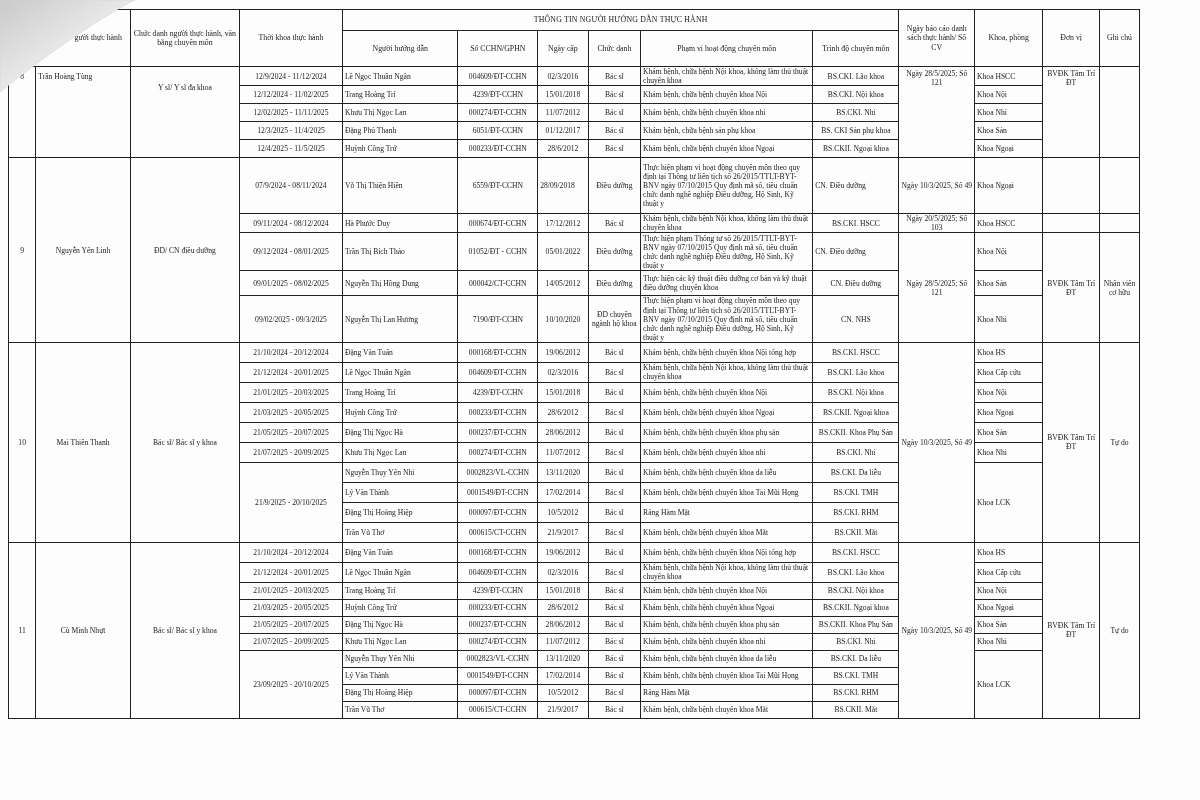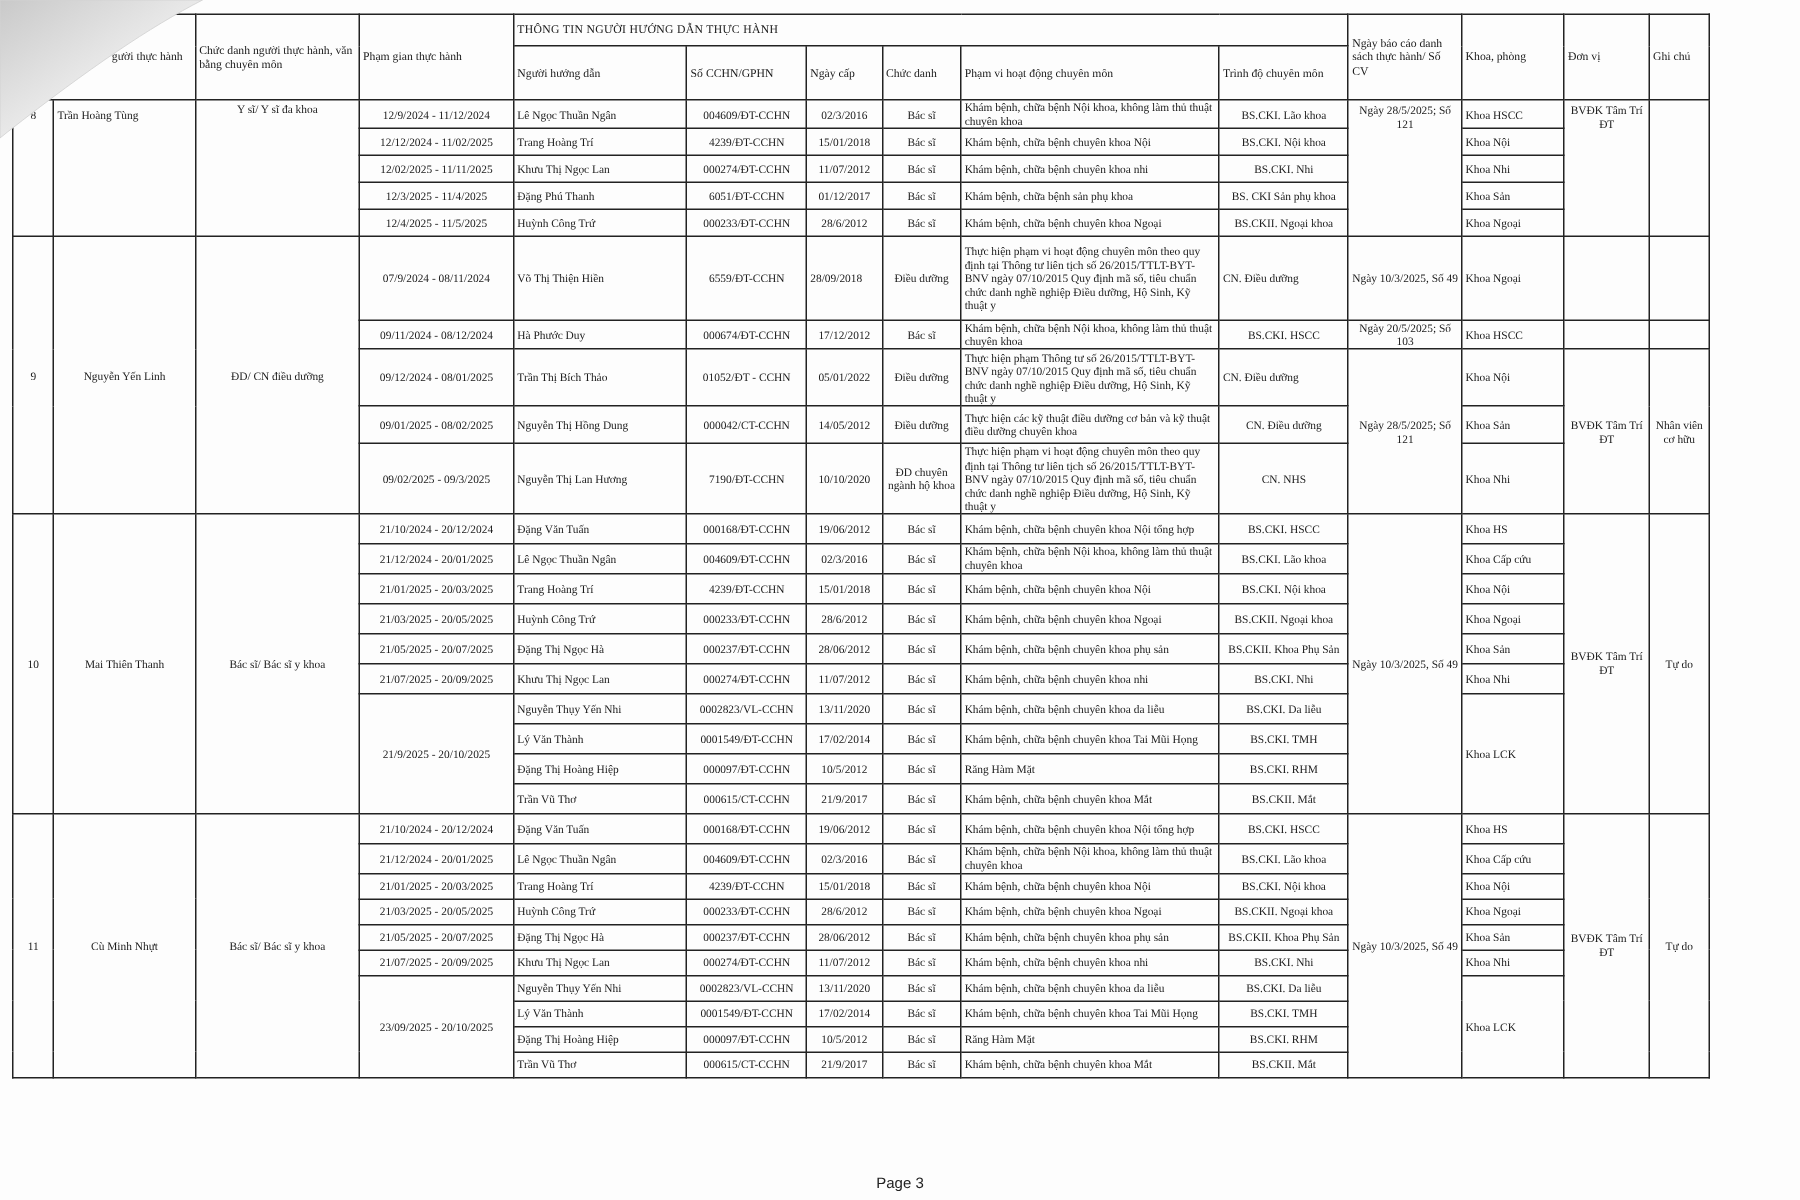--- a/index.html
+++ b/index.html
@@ -1,20 +1,20 @@
 <!DOCTYPE html>
 <html><head>
 <meta charset="utf-8">
 <style>
   html,body{margin:0;padding:0;background:#fff;}
   body{width:1200px;height:800px;position:relative;overflow:hidden;font-family:"Liberation Serif","DejaVu Serif",serif;color:#1a1a1a;}
   .page{position:absolute;left:0;top:0;width:1200px;height:800px;background:#fdfdfd;}
   table.grid{position:absolute;left:8px;top:9px;width:1132px;border-collapse:collapse;table-layout:fixed;}
   table.grid td, table.grid th{border:1px solid #222;font-size:7.6px;line-height:1.2;padding:0 2px;vertical-align:middle;font-weight:normal;overflow:hidden;}
-  table.grid th{font-size:7.8px;text-align:left;}
+  table.grid th{font-size:7.8px;text-align:center;}
   th.big{font-size:8.6px;letter-spacing:.2px;}
   .c{text-align:center;}
   .l{text-align:left;}
   .r{}
   .curl{position:absolute;left:0;top:0;width:140px;height:95px;pointer-events:none;}
   .footer{position:absolute;left:0;width:1200px;top:784px;text-align:center;font-family:"Liberation Sans","DejaVu Sans",sans-serif;font-size:10px;color:#222;}
 </style>
 </head>
 <body>
 
@@ -33,41 +33,41 @@
         <col style="width:82px">
         <col style="width:72px">
         <col style="width:65px">
     <col style="width:54px">
         <col style="width:38px">
   </colgroup>
   <thead>
     <tr style="height:21px">
       <th rowspan="2" colspan="2" style="text-align:right;padding-right:8px">gười thực hành</th>
       <th rowspan="2">Chức danh người thực hành, văn bằng chuyên môn</th>
-      <th rowspan="2">Phạm gian thực hành</th>
+      <th rowspan="2">Thời khoa thực hành</th>
       <th colspan="6" class="big">THÔNG TIN NGƯỜI HƯỚNG DẪN THỰC HÀNH</th>
       <th rowspan="2">Ngày báo cáo danh sách thực hành/ Số CV</th>
       <th rowspan="2">Khoa, phòng</th>
       <th rowspan="2">Đơn vị</th>
       <th rowspan="2">Ghi chú</th>
     </tr>
     <tr style="height:36px">
       <th class="l">Người hướng dẫn</th>
       <th>Số CCHN/GPHN</th>
       <th>Ngày cấp</th>
       <th>Chức danh</th>
       <th>Phạm vi hoạt động chuyên môn</th>
       <th>Trình độ chuyên môn</th>
     </tr>
   </thead>
   <tbody id="tbody">
         <tr style="height: 18px;">
           <td class="c" rowspan="5" style="vertical-align:top;padding-top:5px">8</td>
           <td class="l" rowspan="5" style="vertical-align:top;padding-top:5px">Trần Hoàng Tùng</td>
-          <td class="c" rowspan="5" style="vertical-align:top;padding-top:1px">Y sĩ/ Y sĩ đa khoa</td>
+          <td class="c" rowspan="5" style="vertical-align:top;padding-top:16px">Y sĩ/ Y sĩ đa khoa</td>
           <td class="c">12/9/2024 - 11/12/2024</td>
           <td class="l">Lê Ngọc Thuần Ngân</td>
           <td class="c">004609/ĐT-CCHN</td>
           <td class="c">02/3/2016</td>
           <td class="c">Bác sĩ</td>
           <td class="l">Khám bệnh, chữa bệnh Nội khoa, không làm thủ thuật chuyên khoa</td>
           <td class="c">BS.CKI. Lão khoa</td>
           <td class="c" rowspan="5" style="vertical-align:top;padding-top:2px">Ngày 28/5/2025; Số 121</td>
           <td class="l">Khoa HSCC</td>
           <td class="c" rowspan="5" style="vertical-align:top;padding-top:2px">BVĐK Tâm Trí ĐT</td>
@@ -382,14 +382,13 @@
   <defs>
     <linearGradient id="g" x1="0" y1="0" x2="1" y2="1">
       <stop offset="0" stop-color="#c9c9c9"></stop>
       <stop offset=".55" stop-color="#ececec"></stop>
       <stop offset="1" stop-color="#fafafa"></stop>
     </linearGradient>
   </defs>
   <path d="M0,0 L135,0 C100,18 60,45 5,88 L0,92 Z" fill="url(#g)" stroke="#d4d4d4" stroke-width=".6"></path>
 </svg>
 
-<div class="footer">Page 3</div>
 </div>
 
 </body></html>

